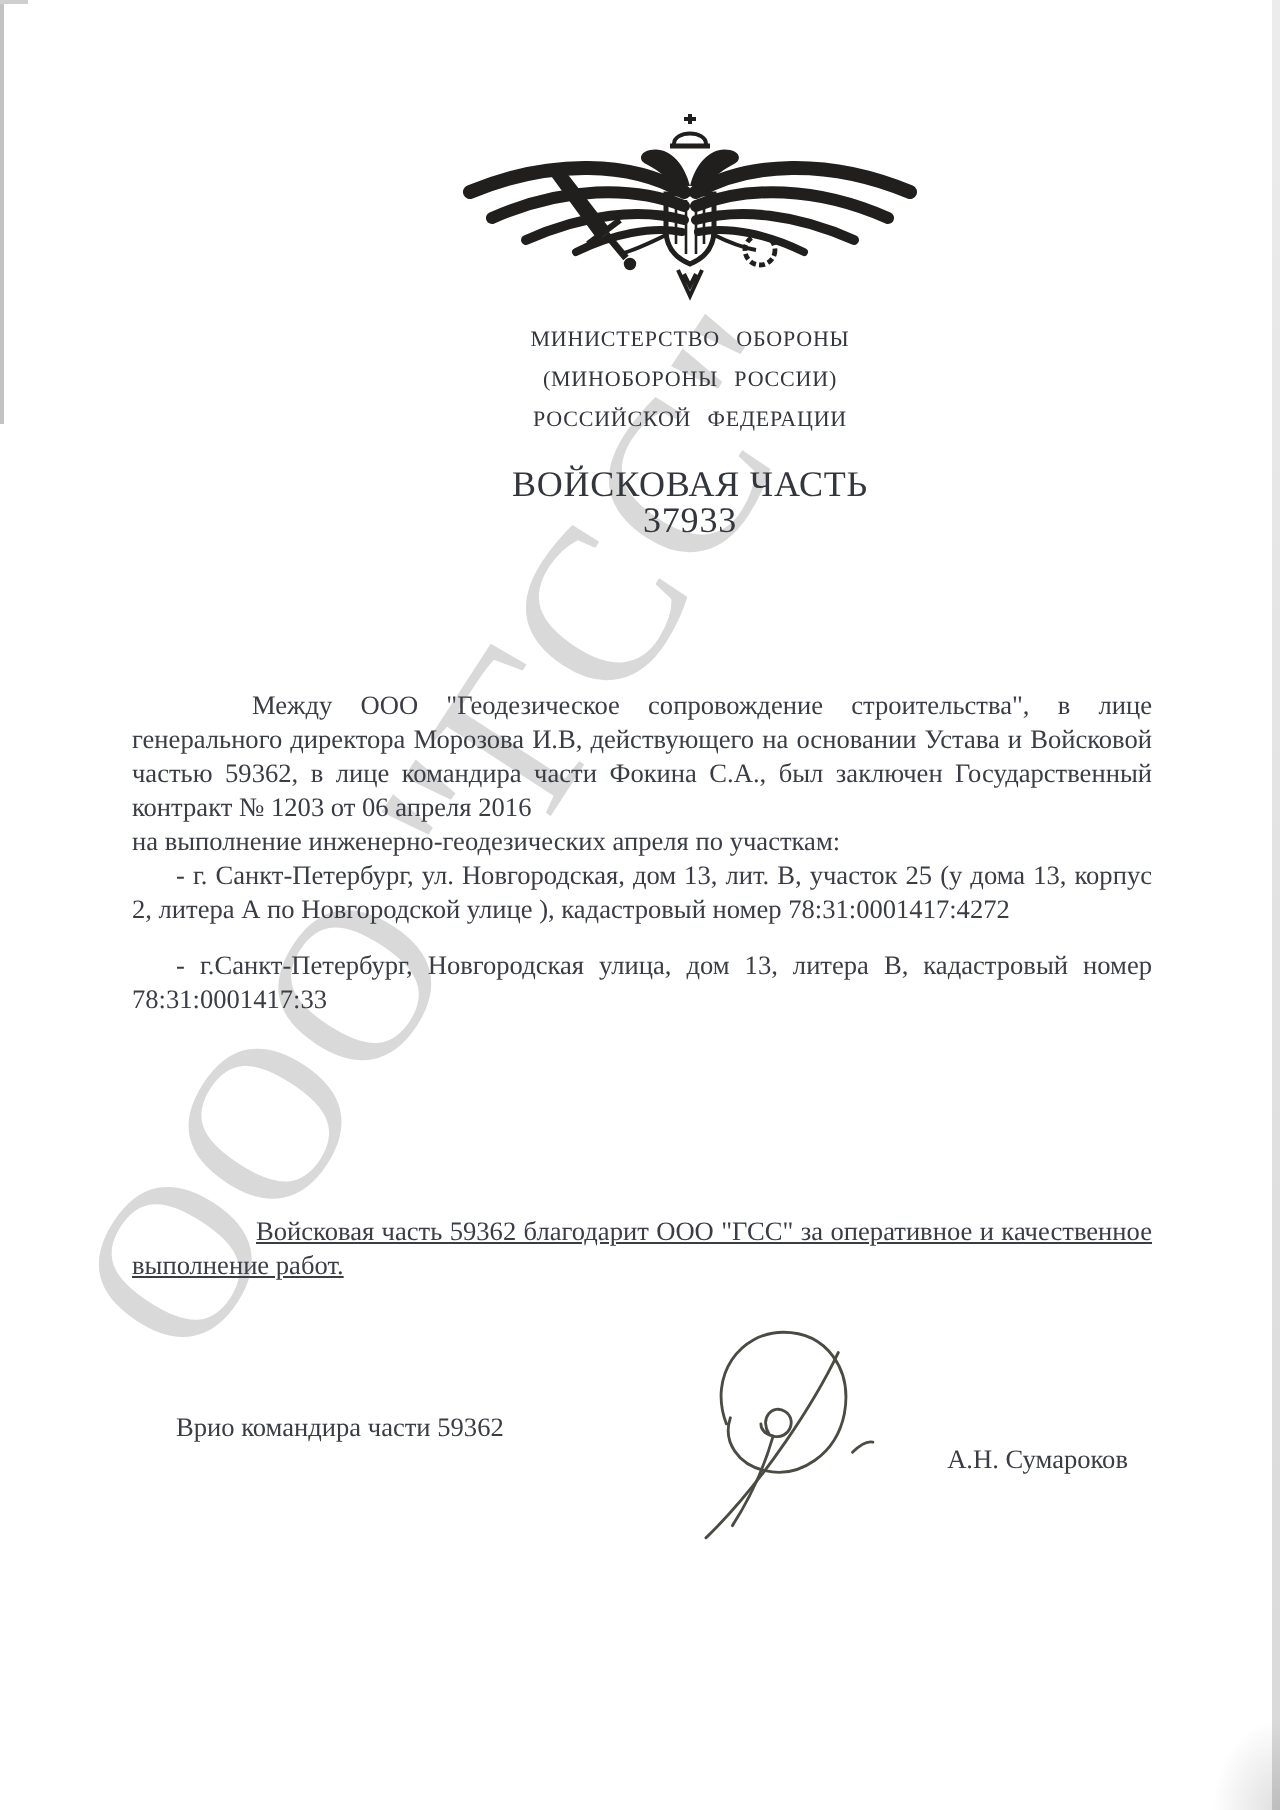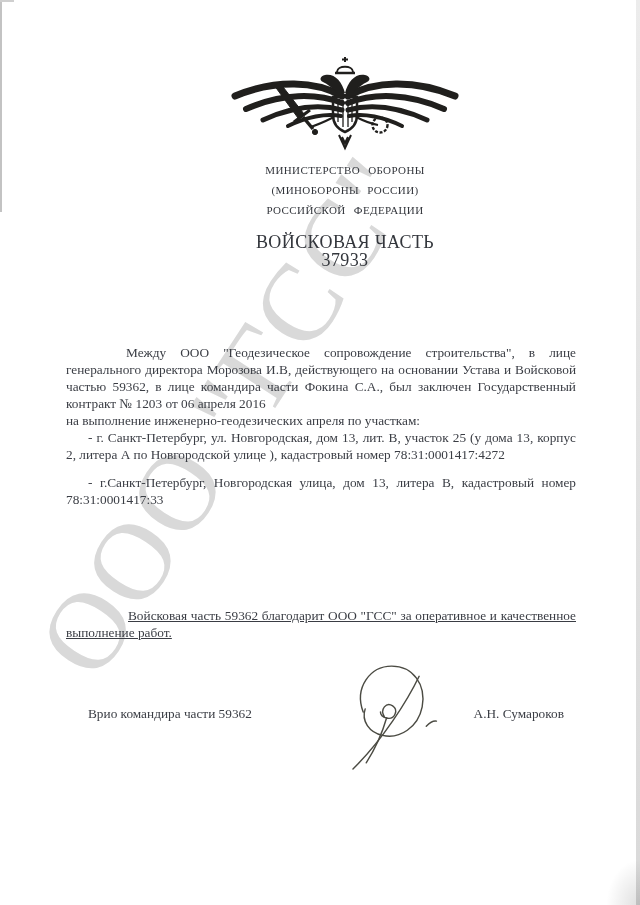--- a/index.html
+++ b/index.html
@@ -55,21 +55,21 @@
   }
   .thanks-block p{margin:0;text-indent:62px;text-decoration:underline;}
 
   .sign-row{
     position:absolute;left:66px;top:706px;width:510px;z-index:2;
     display:flex;justify-content:space-between;align-items:flex-start;
     font-size:13.3px;color:#3a3d44;
     padding:0;box-sizing:border-box;
   }
   .sign-title{padding-left:22px;}
-  .sign-name{padding-right:12px;}
+  .sign-name{padding-right:12px;margin-top:16px;}
 
   .signature{position:absolute;left:328px;top:659px;width:110px;height:114px;z-index:3;}
 </style>
 </head>
 <body>
 
 <div class="page">
 
   <div class="edge-left"></div>
   <div class="edge-top"></div>

